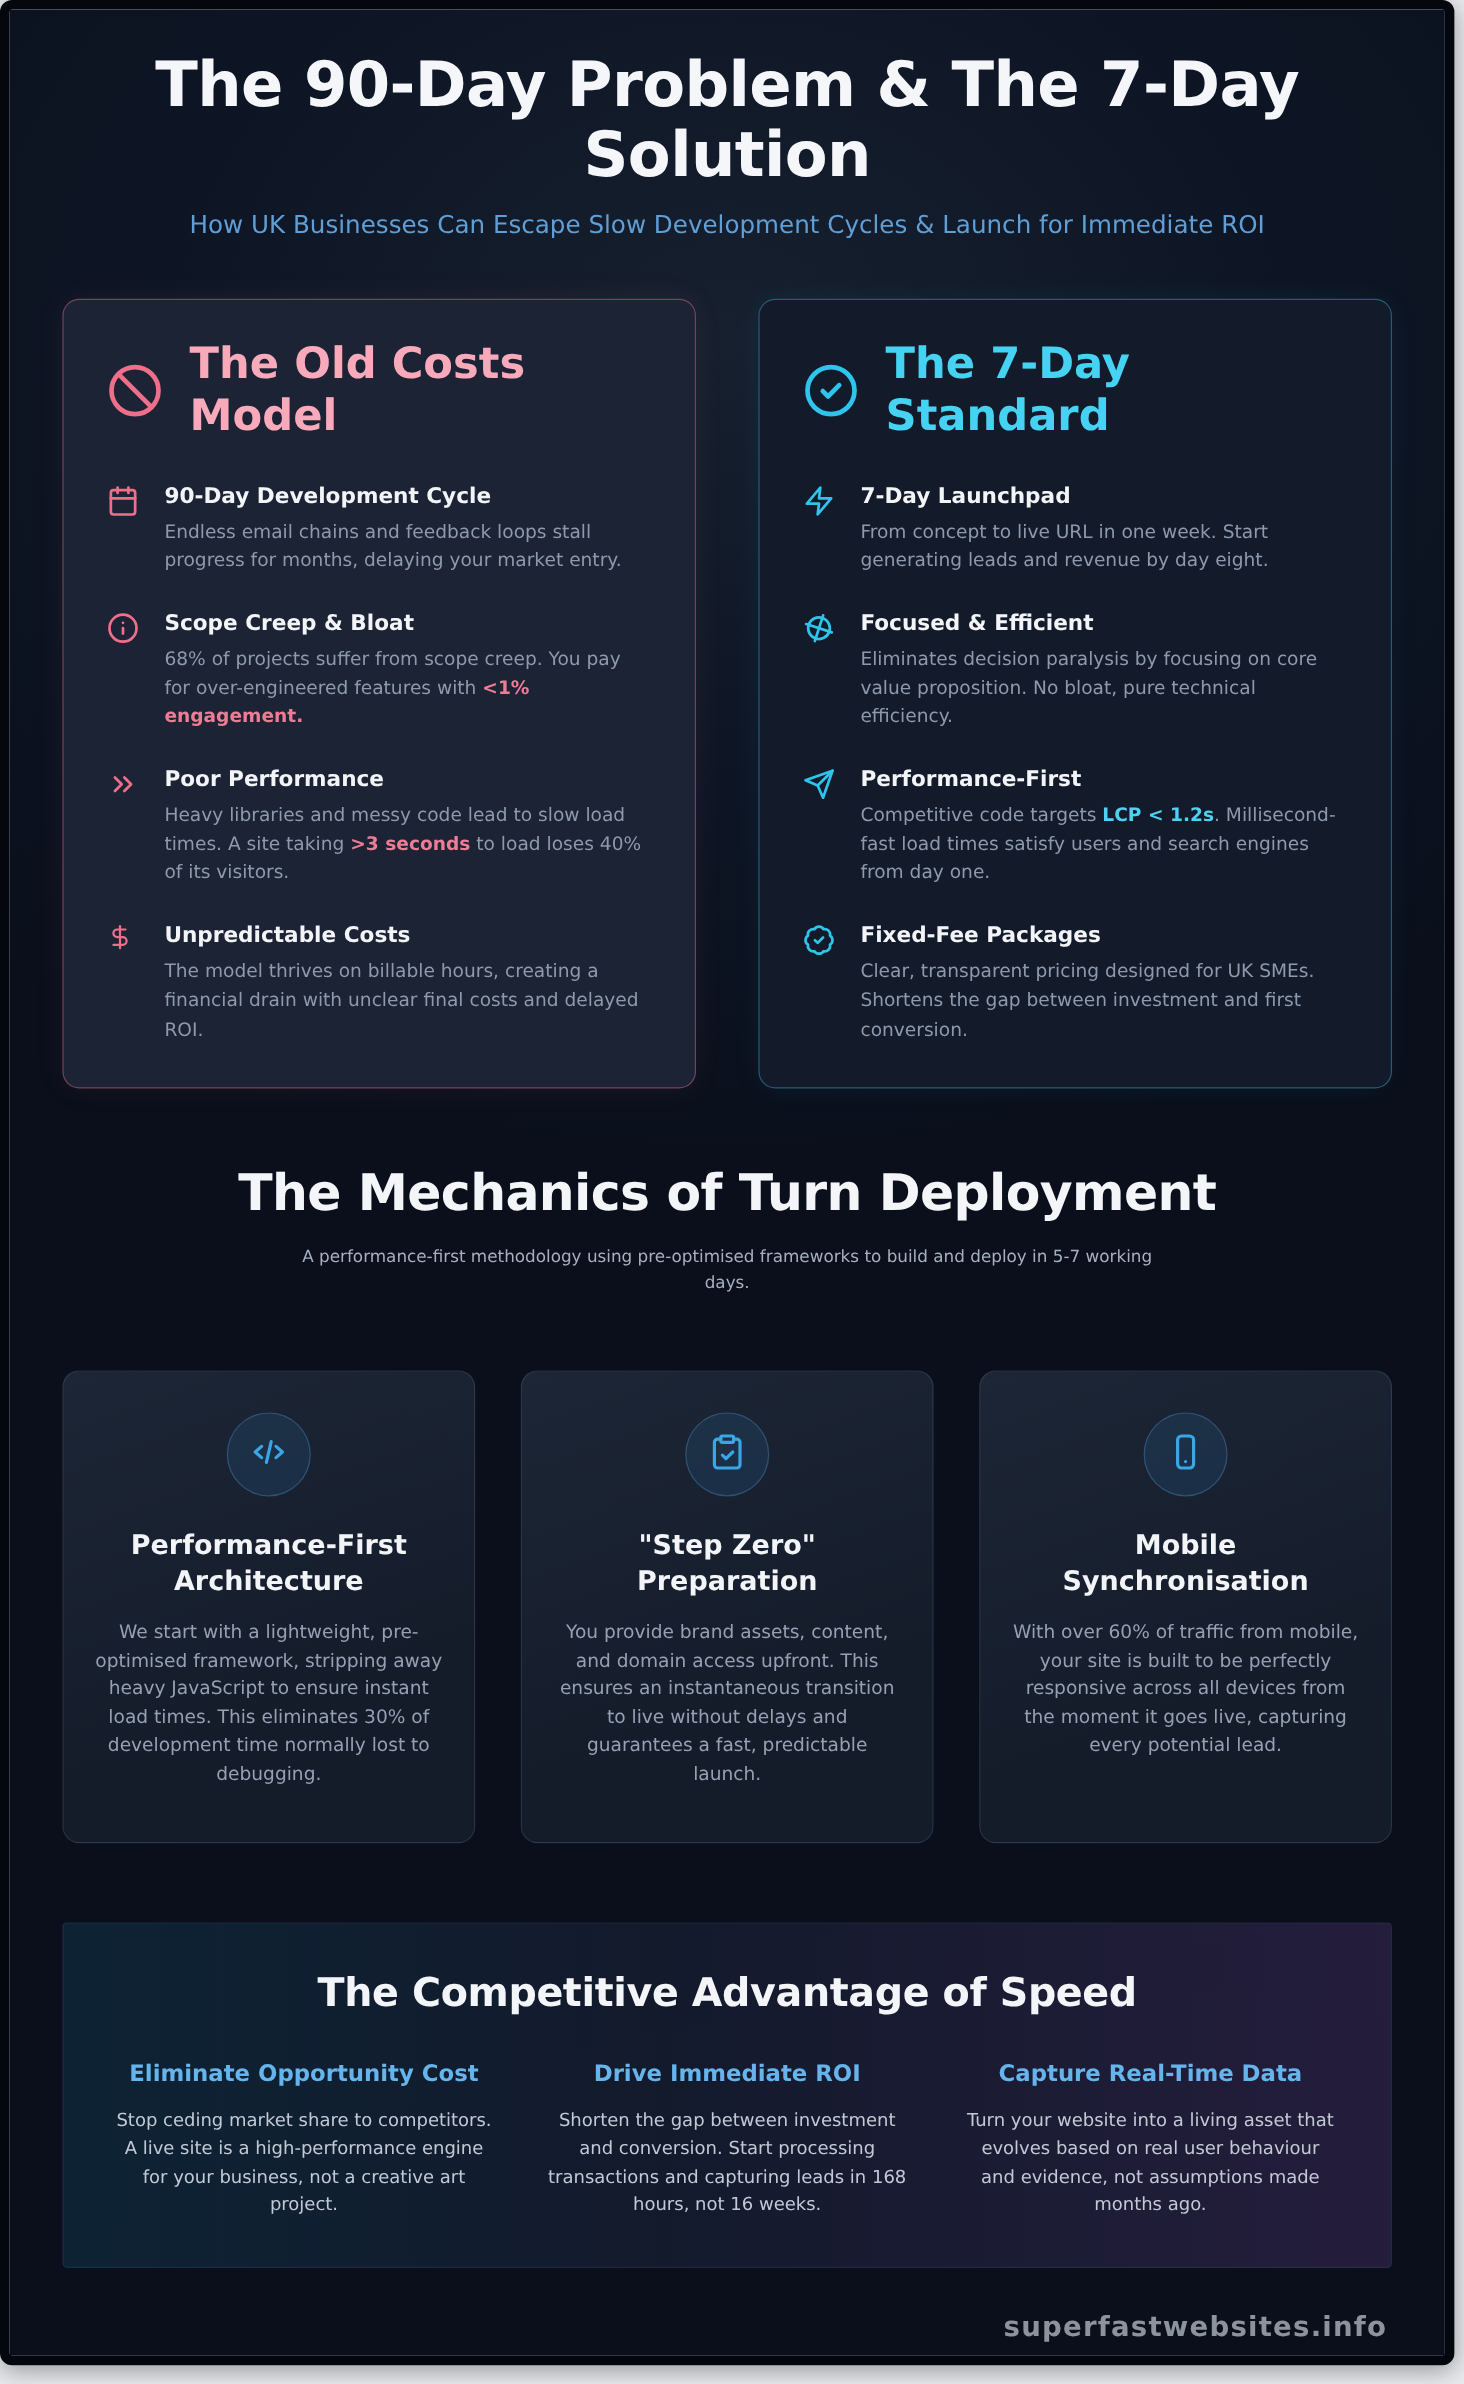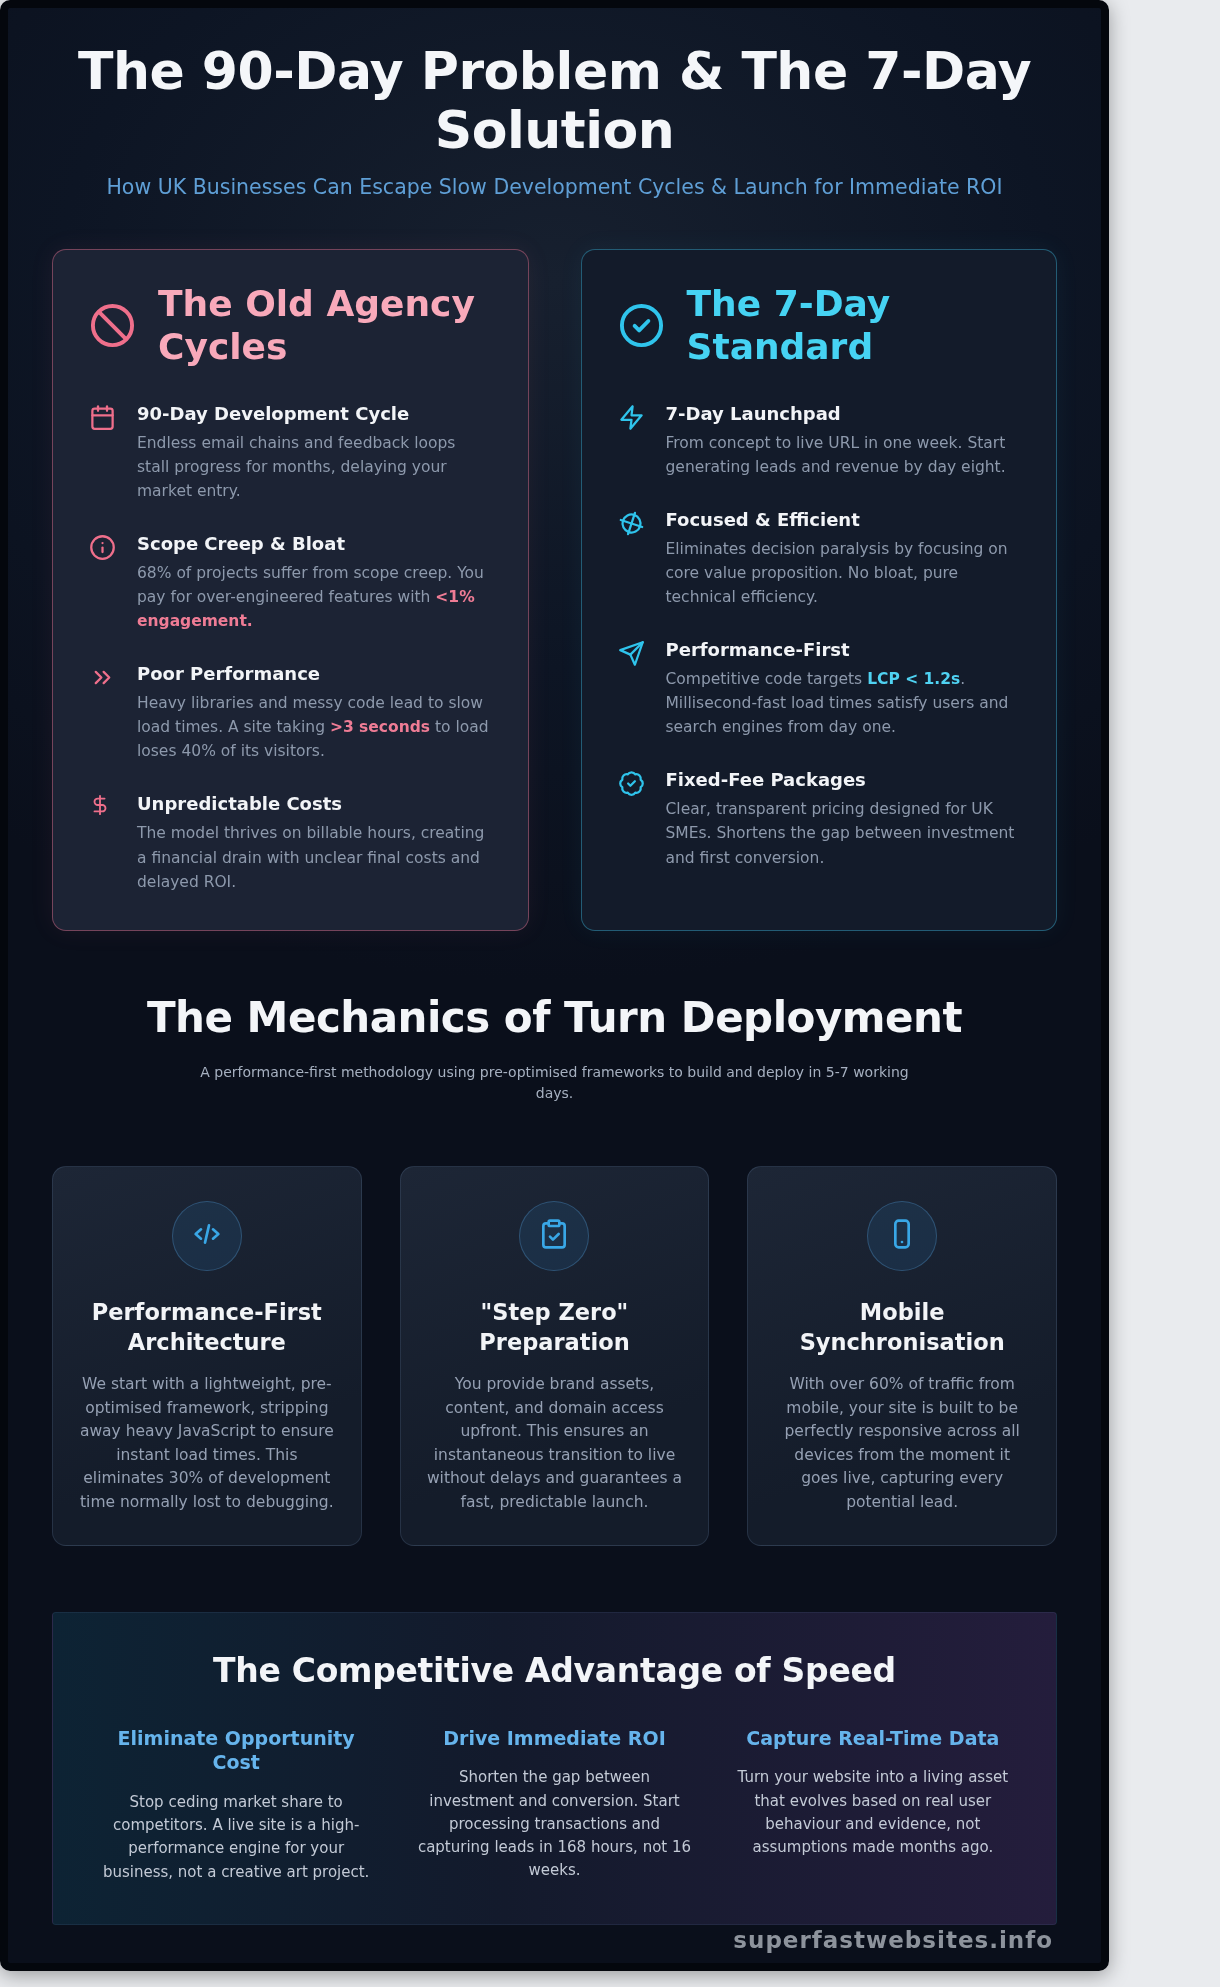--- a/index.html
+++ b/index.html
@@ -1,18 +1,18 @@
 <!DOCTYPE html>
 <html><head>
 <meta charset="utf-8">
 <style>
   * { margin:0; padding:0; box-sizing:border-box; }
   html,body { width:1220px; height:1987px; background:#e9ebee; font-family:"DejaVu Sans","Liberation Sans",sans-serif; }
   .poster{
-    position:absolute; left:0; top:0; width:1109px; height:1971px;
+    position:absolute; left:0; top:0; width:1212px; height:1971px;
     border:8px solid #04070d; border-radius:10px; overflow:hidden;
     background:radial-gradient(ellipse 900px 700px at 50% 14%, #17202f 0%, #0d1524 55%, #0a0f1b 100%);
     box-shadow:0 4px 20px rgba(0,0,0,.35);
   }
   .container{ padding:0 44px; }
   
   .h1{
     margin-top:34px; text-align:center; color:#f4f6f9; font-size:52px; line-height:1.14;
     font-weight:bold; letter-spacing:-.5px;
   }
@@ -44,21 +44,21 @@
   .ccard.new .item .ic{ color:#2fc4ec; }
   .ititle{ color:#f2f4f7; font-size:18px; font-weight:bold; }
   .idesc{ margin-top:7px; color:#8d99ac; font-size:15.5px; line-height:1.55; }
   .ccard.old .hl{ color:#ef7c95; font-weight:bold; }
   .ccard.new .hl{ color:#4fd2f2; font-weight:bold; }
   
   .h2{ margin-top:62px; text-align:center; color:#f3f5f8; font-size:42px; font-weight:bold; letter-spacing:-.5px; }
   .h2sub{ margin:20px auto 0; max-width:740px; text-align:center; color:#a6b0c0; font-size:14px; line-height:1.5; }
   .mech{ margin-top:62px; display:grid; grid-template-columns:1fr 1fr 1fr; gap:38px; }
   .mcard{
-    border-radius:14px; padding:34px 26px 30px; text-align:center;
+    border-radius:14px; padding:34px 26px 44px; text-align:center;
     background:linear-gradient(160deg,#1d2636 0%,#141c2a 70%);
     border:1px solid rgba(120,155,195,.18);
   }
   .mcircle{
     width:70px; height:70px; margin:0 auto; border-radius:50%;
     background:rgba(46,120,180,.16); border:1px solid rgba(90,165,225,.3);
     display:flex; align-items:center; justify-content:center; color:#39a7e6;
   }
   .mcircle svg{ width:32px; height:32px; }
   .mtitle{ margin:26px auto 0; color:#f2f4f7; font-size:22.5px; font-weight:bold; line-height:1.35; max-width:240px; }
@@ -92,21 +92,21 @@
     <div class="compare">
 
       <div class="ccard old">
         <div class="chead">
           <span class="big-ic">
             <svg viewBox="0 0 24 24">
                 <circle cx="12" cy="12" r="10"></circle>
                 <path d="m5.2 5.2 13.6 13.6"></path>
               </svg>
           </span>
-          <div class="ctitle">The Old Agency Cycles</div>
+          <div class="ctitle">The Old Costs Model</div>
         </div>
 
         <div class="item">
           <span class="ic">
             <svg viewBox="0 0 24 24">
                 <path d="M8 2v4"></path>
                 <path d="M16 2v4"></path>
                 <rect x="3" y="4" width="18" height="18" rx="2"></rect>
                 <path d="M3 10h18"></path>
               </svg>

